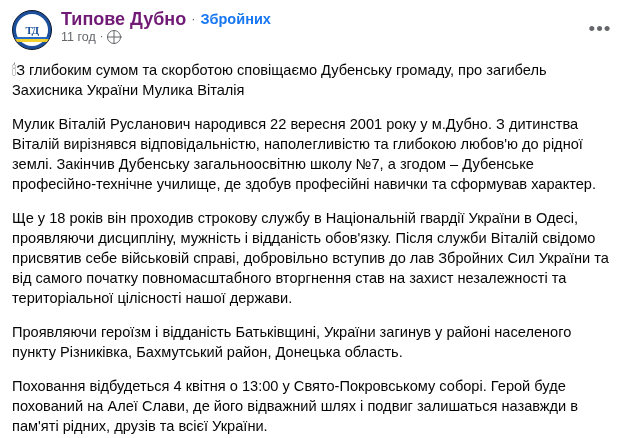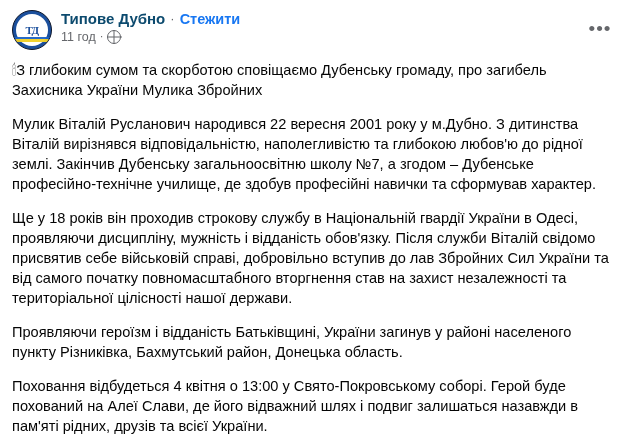--- a/index.html
+++ b/index.html
@@ -70,22 +70,22 @@
     padding-top: 1px;
   }
   .name-row {
     display: flex;
     align-items: center;
     line-height: 16px;
     font-size: 14.5px;
   }
   .page-name {
     font-weight: bold;
-    color: #0c4a6e;
-    font-size: 15px;
+    color: #701a75;
+    font-size: 18px;
   }
   .dot-sep {
     color: #65676b;
     margin: 0 5px;
     font-size: 13px;
   }
   .follow-link {
     color: #1877f2;
     font-weight: bold;
     font-size: 14.5px;
@@ -175,34 +175,34 @@
       <div class="av-inner">
         <span class="av-text">ТД</span>
       </div>
       <div class="av-band"></div>
     </div>
 
     <div class="header-text">
       <div class="name-row">
         <span class="page-name">Типове Дубно</span>
         <span class="dot-sep">·</span>
-        <span class="follow-link">Стежити</span>
+        <span class="follow-link">Збройних</span>
       </div>
       <div class="meta-row">
         <span class="meta-time">11 год</span>
         <span class="meta-dot">·</span>
         <span class="globe"></span>
       </div>
     </div>
 
     <div class="more-btn">•••</div>
   </div>
 
   <div class="post-body">
-    <p>🕯З глибоким сумом та скорботою сповіщаємо Дубенську громаду, про загибель Захисника України Мулика Збройних</p>
+    <p>🕯З глибоким сумом та скорботою сповіщаємо Дубенську громаду, про загибель Захисника України Мулика Віталія</p>
     <p>Мулик Віталій Русланович народився 22 вересня 2001 року у м.Дубно. З дитинства Віталій вирізнявся відповідальністю, наполегливістю та глибокою любов'ю до рідної землі. Закінчив Дубенську загальноосвітню школу №7, а згодом – Дубенське професійно-технічне училище, де здобув професійні навички та сформував характер.</p>
     <p>Ще у 18 років він проходив строкову службу в Національній гвардії України в Одесі, проявляючи дисципліну, мужність і відданість обов'язку. Після служби Віталій свідомо присвятив себе військовій справі, добровільно вступив до лав Збройних Сил України та від самого початку повномасштабного вторгнення став на захист незалежності та територіальної цілісності нашої держави.</p>
     <p>Проявляючи героїзм і відданість Батьківщині, України загинув у районі населеного пункту Різниківка, Бахмутський район, Донецька область.</p>
     <p>Поховання відбудеться 4 квітня о 13:00 у Свято-Покровському соборі. Герой буде похований на Алеї Слави, де його відважний шлях і подвиг залишаться назавжди в пам'яті рідних, друзів та всієї України.</p>
 
   </div>
 
 </div>
 
 </body></html>

